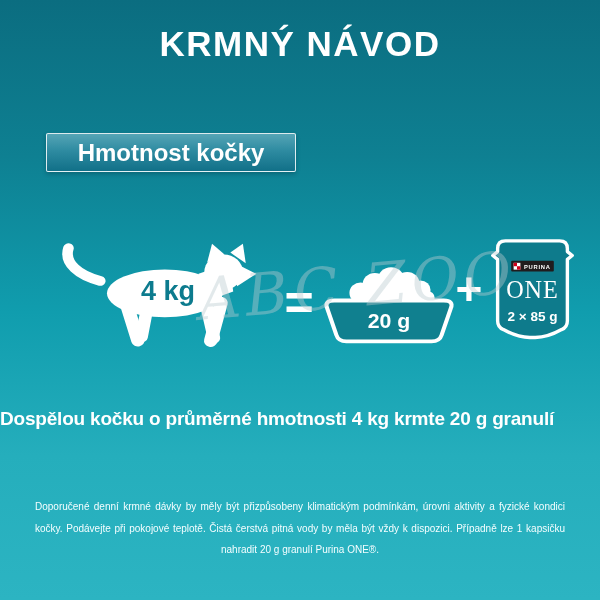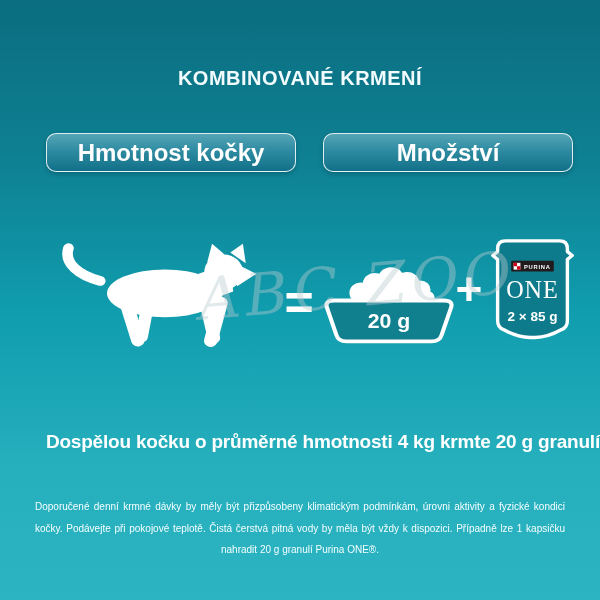--- a/index.html
+++ b/index.html
@@ -12,21 +12,21 @@
     position:absolute;top:24px;left:0;width:600px;text-align:center;
     color:#ffffff;font-size:35px;font-weight:700;letter-spacing:1.5px;
   }
   .subtitle{
     position:absolute;top:67px;left:0;width:600px;text-align:center;
     color:#f2fbfd;font-size:20px;font-weight:700;letter-spacing:0.5px;
   }
   .col-btn{
     position:absolute;top:133px;height:37px;width:248px;
     display:flex;align-items:center;justify-content:center;
-    border:1.5px solid rgba(255,255,255,0.85);border-radius:10px;
+    border:1.5px solid rgba(255,255,255,0.85);border-radius:2px;
     background:linear-gradient(180deg,#55a5b6 0%,#2e8ba1 45%,#117088 100%);
     box-shadow:0 2px 4px rgba(0,20,30,0.25);
     color:#ffffff;font-size:24px;font-weight:700;
   }
   .btn-left{left:46px;}
   .btn-right{left:323px;}
   .cat-svg{position:absolute;left:54px;top:242px;width:212px;height:108px;}
   .cat-weight{
     position:absolute;left:126px;top:276px;width:84px;text-align:center;
     color:#0c7b8e;font-size:27px;font-weight:700;
@@ -38,61 +38,59 @@
   .op-plus{left:449px;top:266px;width:40px;font-size:46px;}
   .bowl-svg{position:absolute;left:318px;top:253px;width:142px;height:95px;}
   .pouch-svg{position:absolute;left:486px;top:237px;width:93px;height:113px;}
   .watermark{
     position:absolute;left:198px;top:252px;z-index:5;
     font-family:"DejaVu Serif","Liberation Serif",serif;font-style:italic;
     font-size:58px;letter-spacing:5px;color:rgba(185,202,207,0.42);
     transform:rotate(-5deg);white-space:nowrap;pointer-events:none;
   }
   .message{
-    position:absolute;top:406px;left:0;width:600px;text-align:right;
-    color:#ffffff;font-size:19px;font-weight:700;line-height:25px;letter-spacing:-0.2px;margin-top:23px;
+    position:absolute;top:406px;left:0;width:600px;text-align:left;
+    color:#ffffff;font-size:19px;font-weight:700;line-height:25px;letter-spacing:-0.2px;
   }
   .message div{white-space:nowrap;}
   .footnote{
     position:absolute;top:496px;left:35px;width:530px;
     color:#f4feff;font-size:10px;font-weight:400;line-height:21.5px;
     text-align:justify;text-align-last:center;
   }
   svg text{font-family:"Liberation Sans","DejaVu Sans",sans-serif;}
   .serif-text{font-family:"Liberation Serif","DejaVu Serif",serif;}
 </style>
 </head>
 <body>
 
 <div class="stage">
 
-  <div class="subtitle">KOMBINOVANÉ KRMENÍ</div>
+  <div class="title">KRMNÝ NÁVOD</div>
 
   <div class="col-btn btn-left">
     <span>Hmotnost kočky</span>
-  </div>
-  <div class="col-btn btn-right">
-    <span>Množství</span>
   </div>
 
   <svg class="cat-svg" viewBox="0 0 220 122" preserveAspectRatio="none">
     <g fill="#ffffff">
       <path d="M48,44 C26,38 10,24 15,7" stroke="#ffffff" stroke-width="11" fill="none" stroke-linecap="round"></path>
       <ellipse cx="115" cy="58" rx="60" ry="27"></ellipse>
       <circle cx="176" cy="34" r="20"></circle>
       <polygon points="159,23 164,2 177,14"></polygon>
       <polygon points="183,12 196,2 199,24"></polygon>
       <polygon points="188,24 210,36 190,50"></polygon>
       <polygon points="150,36 182,24 186,56 150,70"></polygon>
       <rect x="168" y="62" width="14" height="58" rx="7" transform="rotate(14,175,62)"></rect>
       <rect x="150" y="64" width="13" height="52" rx="6.5" transform="rotate(-12,156,64)"></rect>
       <rect x="66" y="62" width="14" height="58" rx="7" transform="rotate(-16,73,62)"></rect>
       <rect x="92" y="64" width="13" height="50" rx="6.5" transform="rotate(10,98,64)"></rect>
     </g>
   </svg>
+  <div class="cat-weight">4 kg</div>
 
   <div class="op op-equals">=</div>
 
   <svg class="bowl-svg" viewBox="0 0 140 100" preserveAspectRatio="none">
     <g fill="#ffffff">
       <circle cx="42" cy="42" r="11"></circle>
         <circle cx="56" cy="33" r="12"></circle>
       <circle cx="72" cy="28" r="13"></circle>
         <circle cx="88" cy="32" r="12"></circle>
       <circle cx="101" cy="39" r="10"></circle>

